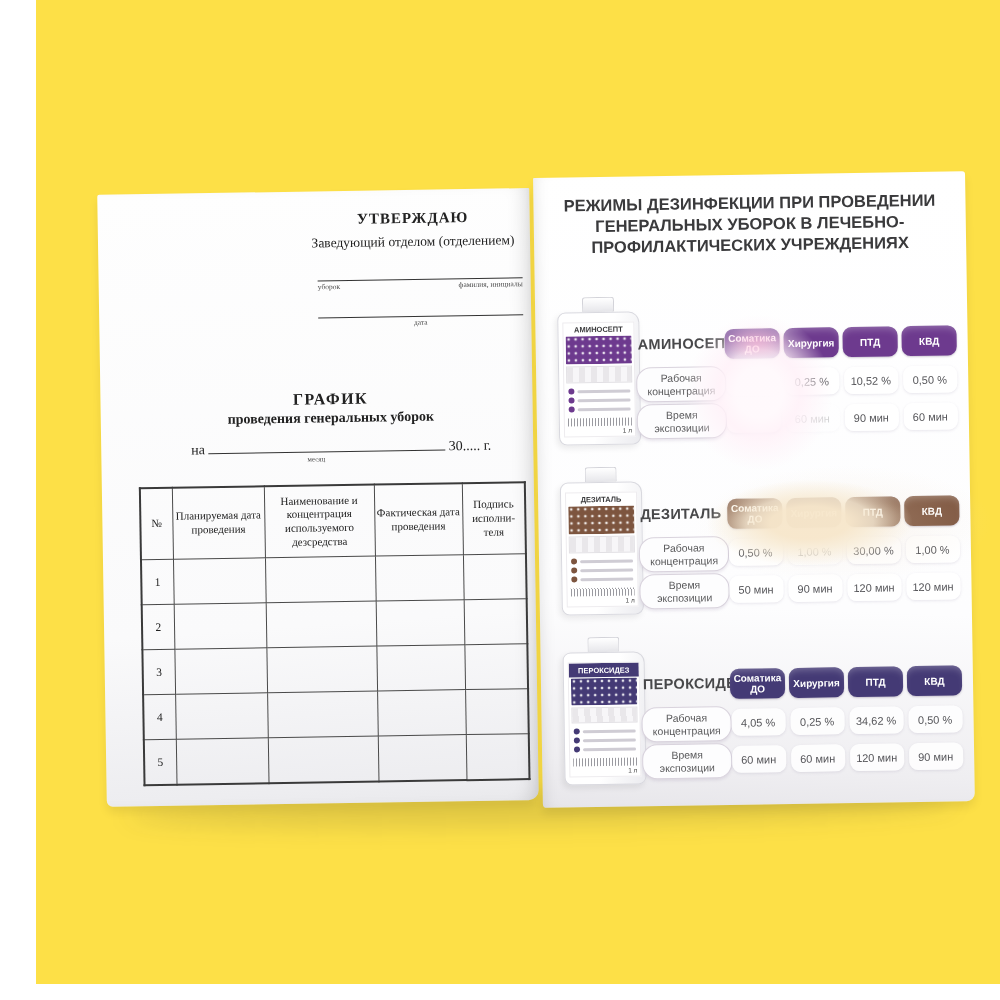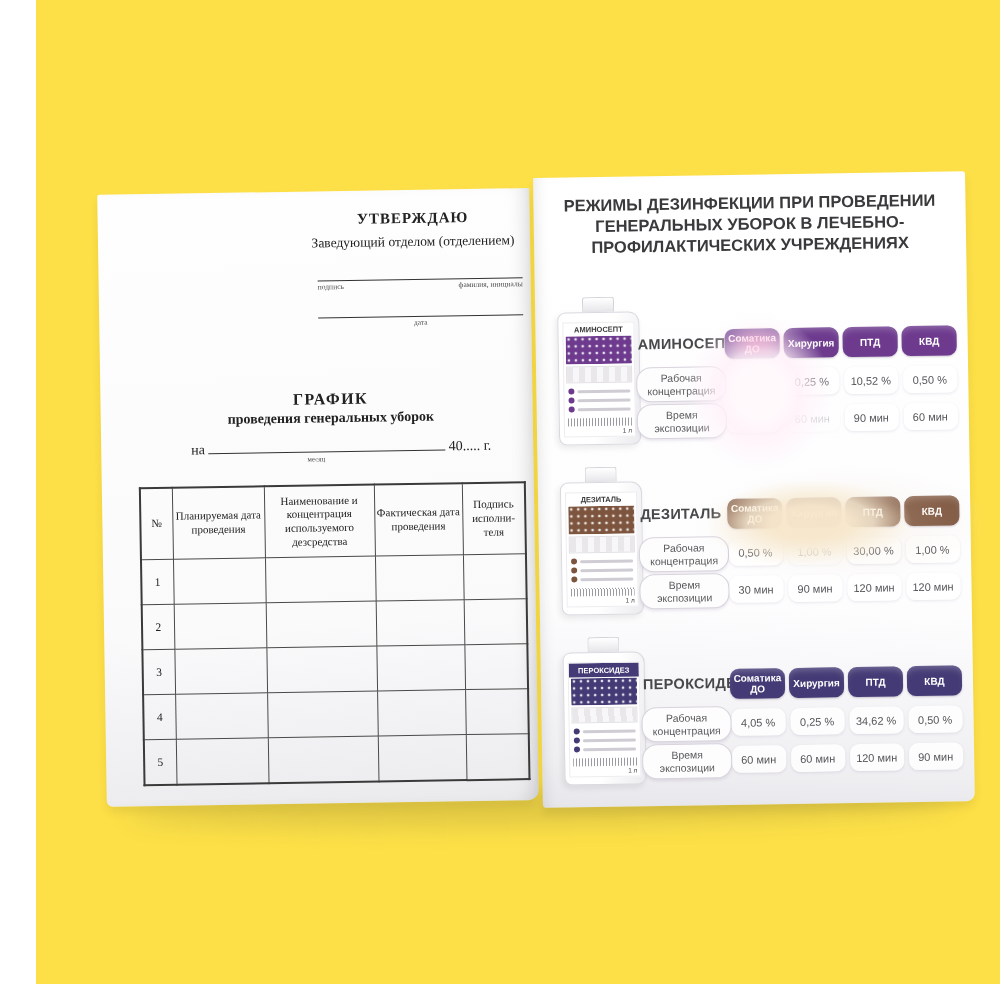--- a/index.html
+++ b/index.html
@@ -107,33 +107,33 @@
 
 <div class="scene">
   <div class="shadow-under"></div>
   <div class="book">
 
     <div class="page-left">
       <div class="lp-abs approve-head">УТВЕРЖДАЮ</div>
       <div class="lp-abs approve-sub">Заведующий отделом (отделением)</div>
       <div class="lp-abs sig-line l1"></div>
       <div class="lp-abs cap-row">
-        <span>подпись</span>
+        <span>уборок</span>
         <span>фамилия, инициалы</span>
       </div>
       <div class="lp-abs sig-line l2"></div>
       <div class="lp-abs date-cap">дата</div>
 
       <div class="lp-abs g-title">ГРАФИК</div>
       <div class="lp-abs g-sub">проведения генеральных уборок</div>
 
       <div class="lp-abs period-row">
         <span>на</span>
         <span class="period-fill"></span>
-        <span>40..... г.</span>
+        <span>30..... г.</span>
       </div>
       <div class="lp-abs month-cap">месяц</div>
 
       <table class="sched">
         <colgroup>
           <col style="width:32px">
             <col style="width:92px">
             <col style="width:110px">
             <col style="width:88px">
             <col style="width:63px">
@@ -284,21 +284,21 @@
         </div>
         <div class="rowlab r1">Рабочая концентрация</div>
         <div class="vals v1">
           <div class="val">0,50 %</div>
           <div class="val dim">1,00 %</div>
           <div class="val">30,00 %</div>
           <div class="val">1,00 %</div>
         </div>
         <div class="rowlab r2">Время экспозиции</div>
         <div class="vals v2">
-          <div class="val">30 мин</div>
+          <div class="val">50 мин</div>
           <div class="val">90 мин</div>
           <div class="val">120 мин</div>
           <div class="val">120 мин</div>
         </div>
       </div>
 
       <div class="product p3" style="--accent: #443a75;">
         <div class="bottle">
           <div class="cap"></div>
           <div class="bbody">

